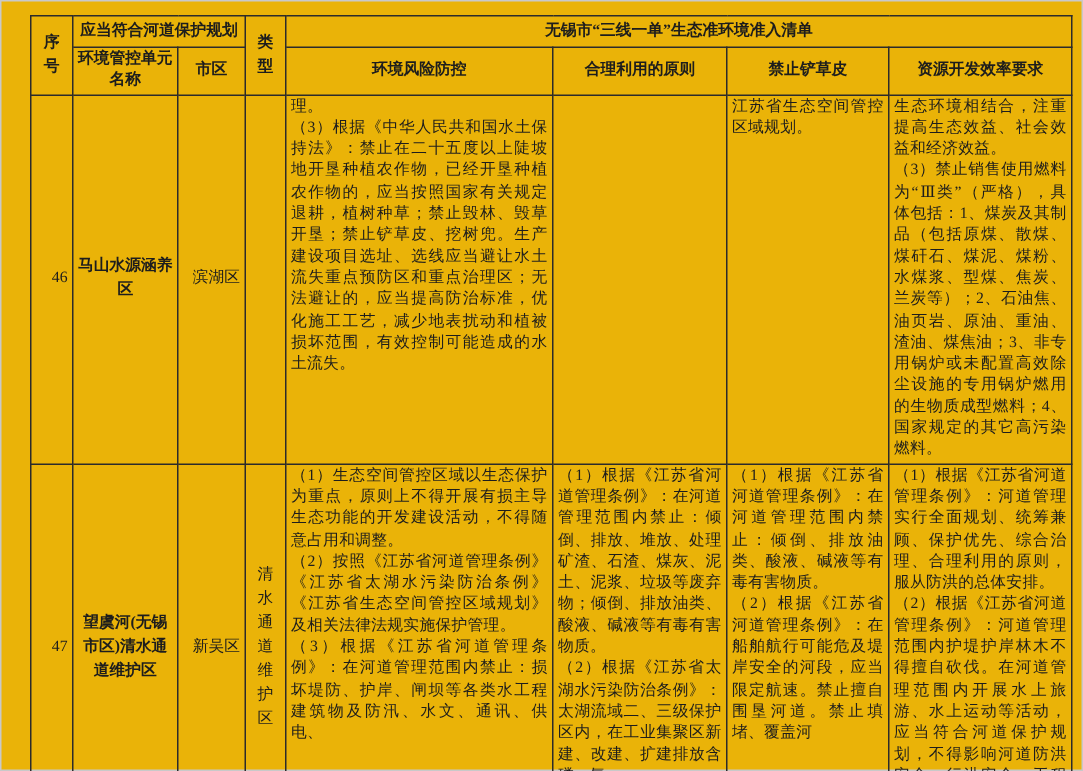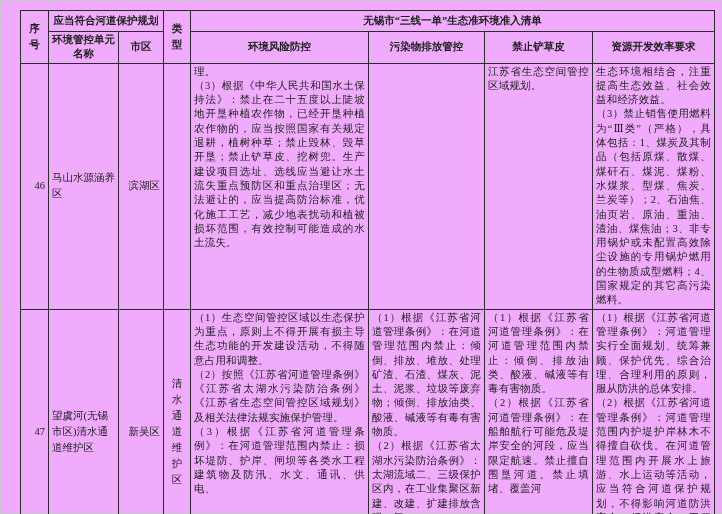--- a/index.html
+++ b/index.html
@@ -1,35 +1,35 @@
 <!DOCTYPE html>
 <html><head>
 <meta charset="utf-8">
 <style>
   html,body{margin:0;padding:0;background:#ffffff;}
   .canvas{
-    position:relative;width:722px;height:514px;background:#f0abfc;
+    position:relative;width:722px;height:514px;background:#eab308;
     border:1px solid #c9c9c9;box-sizing:border-box;
     font-family:"Liberation Serif","DejaVu Serif",serif;color:#1d1d1d;
   }
   table.doc{
     position:absolute;left:19px;top:9px;width:694px;
     border-collapse:collapse;table-layout:fixed;
   }
   td,th{
     border:1px solid #2b2b2b;
     font-size:10.5px;line-height:14.3px;
     padding:1px 3px;vertical-align:middle;overflow:hidden;
     box-sizing:border-box;
   }
   th{font-weight:bold;text-align:center;padding:1px 2px;}
   .txt{vertical-align:top;text-align:justify;white-space:pre-wrap;letter-spacing:0.2px;}
   .center{text-align:right;}
   .vertwrap{width:1.05em;margin:0 auto;word-break:break-all;line-height:16px;text-align:center;}
-  .namecell{line-height:16px;}
+  .namecell{text-align:center;line-height:16px;font-weight:bold;}
   .pageno{
     position:absolute;left:0;right:0;bottom:8px;text-align:center;
     font-size:11px;color:#222;
   }
 </style>
 </head>
 <body>
 
 <div class="canvas">
   <table class="doc">
@@ -51,21 +51,21 @@
       <th colspan="2">应当符合河道保护规划</th>
       <th rowspan="2">
         <div class="vertwrap">类型</div>
       </th>
       <th colspan="4">无锡市“三线一单”生态准环境准入清单</th>
     </tr>
     <tr style="height:31px">
       <th>环境管控单元名称</th>
       <th>市区</th>
       <th>环境风险防控</th>
-      <th>污染物排放管控</th>
+      <th>合理利用的原则</th>
       <th>禁止铲草皮</th>
       <th>资源开发效率要求</th>
     </tr>
     <tr style="height:199px">
       <td class="center">46</td>
       <td class="namecell">马山水源涵养区</td>
       <td class="center">滨湖区</td>
       <td>
         <div class="vertwrap"></div>
       </td>

